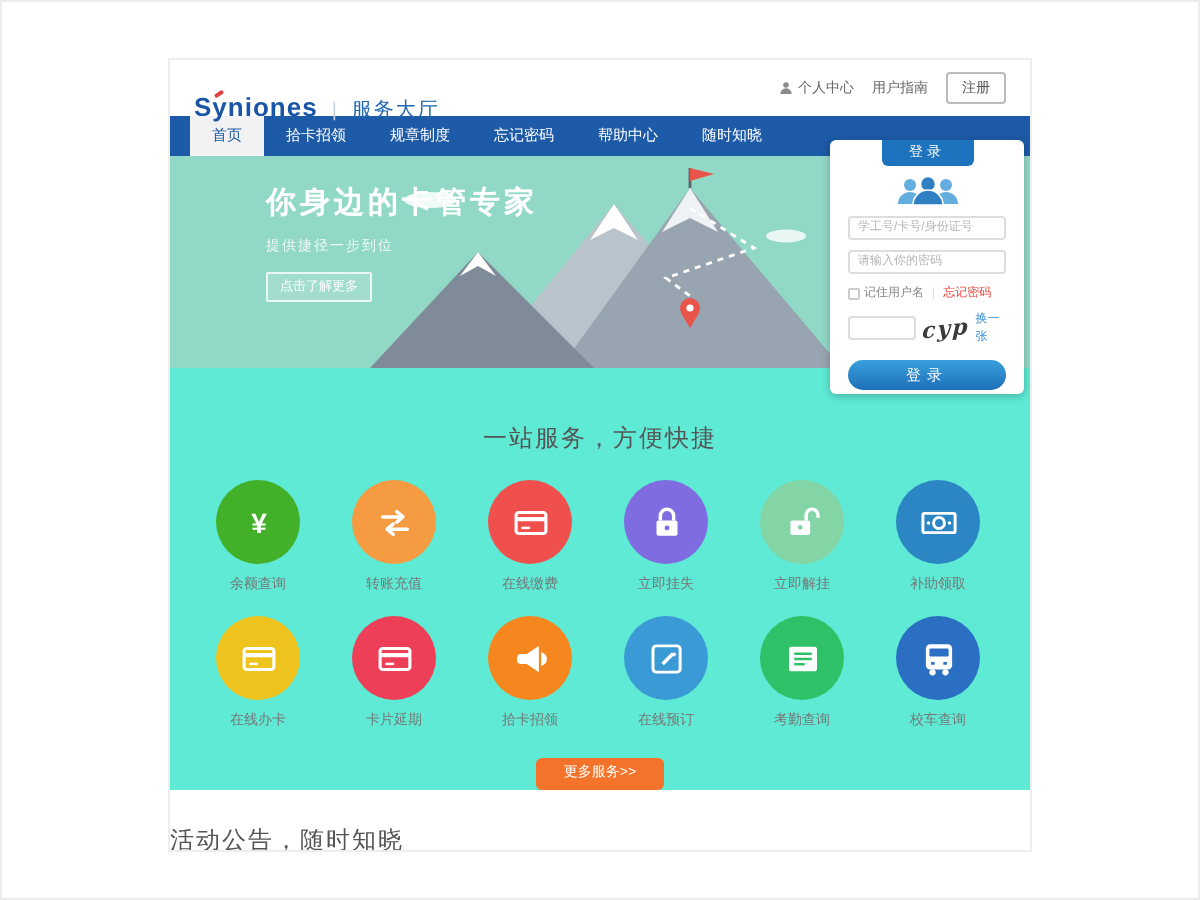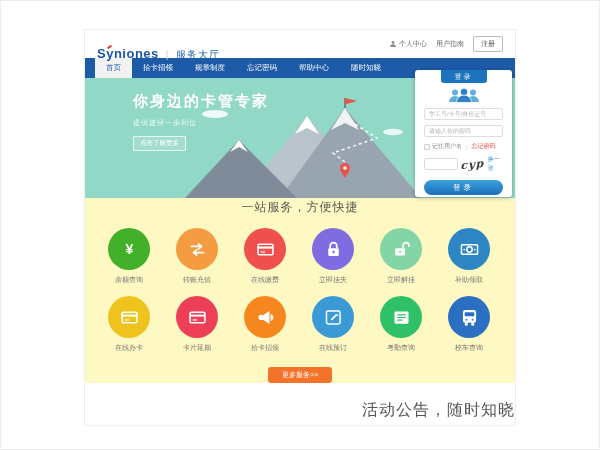--- a/index.html
+++ b/index.html
@@ -19,21 +19,21 @@
   .top-right { margin-left:auto; display:flex; align-items:center; gap:9px; }
   .top-link { font-size:7px; color:#666; display:flex; align-items:center; gap:2px; cursor:pointer; }
   .btn-register { font-size:7px; color:#555; border:1px solid #bbb; border-radius:2px; padding:2px 7px; background:#fff; cursor:pointer; }
 
   
   .nav { height:20px; background:#1d5aa8; display:flex; padding-left:10px; }
   .nav-item { font-size:7.5px; color:#fff; line-height:20px; padding:0 11px; cursor:pointer; }
   .nav-item.active { background:#f2f2f2; color:#1d5aa8; }
 
   
-  .hero { position:relative; height:120px; background:#92d8c6;padding-left:12px; }
+  .hero { position:relative; height:106px; background:#92d8c6;padding-left:12px; }
   .hero-text { position:absolute; left:48px; top:14px; color:#fff; z-index:2; }
   .hero-title { font-size:15px; font-weight:bold; letter-spacing:2px; }
   .hero-sub { font-size:7px; margin-top:7px; opacity:.85; letter-spacing:1px; }
   .hero-cta { display:inline-block; margin-top:8px; font-size:6.5px; color:#fff; border:1px solid rgba(255,255,255,.75);
               background:rgba(255,255,255,.15); padding:2px 6px; border-radius:1px; cursor:pointer; }
   .mountains { position:absolute; left:100px; bottom:0; width:250px; height:100px; z-index:1; pointer-events:none; }
 
   
   .login { position:absolute; left:330px; top:40px; width:97px; height:127px; background:#fff;
            border-radius:3px; box-shadow:0 1px 4px rgba(0,0,0,.25); z-index:5; }
@@ -51,31 +51,31 @@
   .forgot { color:#e8453c; cursor:pointer; }
   .captcha-row { display:flex; align-items:center; gap:3px; margin-bottom:7px; }
   .captcha-input { width:34px; height:12px; border:1px solid #ddd; border-radius:2px; font-size:7px; padding:0 3px; }
   .captcha-img { font-family:"DejaVu Serif",serif; font-style:italic; font-weight:bold; font-size:11px;
                  color:#3b3b3b; transform:rotate(-6deg) skewX(-8deg); letter-spacing:1px; cursor:pointer; }
   .captcha-change { font-size:6px; color:#3a8fd2; cursor:pointer; }
   .login-submit { display:block; width:79px; height:15px; margin:0 auto; border:none; border-radius:8px;
                   background:linear-gradient(#39a0dd,#1e6fb8); color:#fff; font-size:7.5px; letter-spacing:3px; cursor:pointer; }
 
   
-  .services { background:#fef9c3; padding-top:1px; }
+  .services { background:#5eead4; padding-top:27px; }
   .sec-title { text-align:center; font-size:12px; color:#555; letter-spacing:1px; }
   .svc-grid { width:410px; margin:12px auto 0; display:flex; flex-wrap:wrap; }
   .svc { width:68px; text-align:center; margin-bottom:11px; cursor:pointer; }
   .circle { display:flex; align-items:center; justify-content:center; width:42px; height:42px; border-radius:50%; margin:0 auto; }
   .svc-label { display:block; font-size:7px; color:#777; margin-top:5px; }
   .more-btn { display:block; width:64px; height:16px; margin:3px auto 0; background:#f4732a; border:none;
               border-radius:3px; color:#fff; font-size:7px; line-height:16px; text-align:center; cursor:pointer; }
 
   
-  .announce-title { text-align:right; font-size:16px; color:#555; letter-spacing:1px; margin-top:17px; }
+  .announce-title { text-align:left; font-size:12px; color:#555; letter-spacing:1px; margin-top:17px; }
 </style>
 </head>
 <body>
 
 <div class="site">
 
   <div class="top">
     <div class="logo">
       <span>S</span>
         <span class="ly">y</span>

